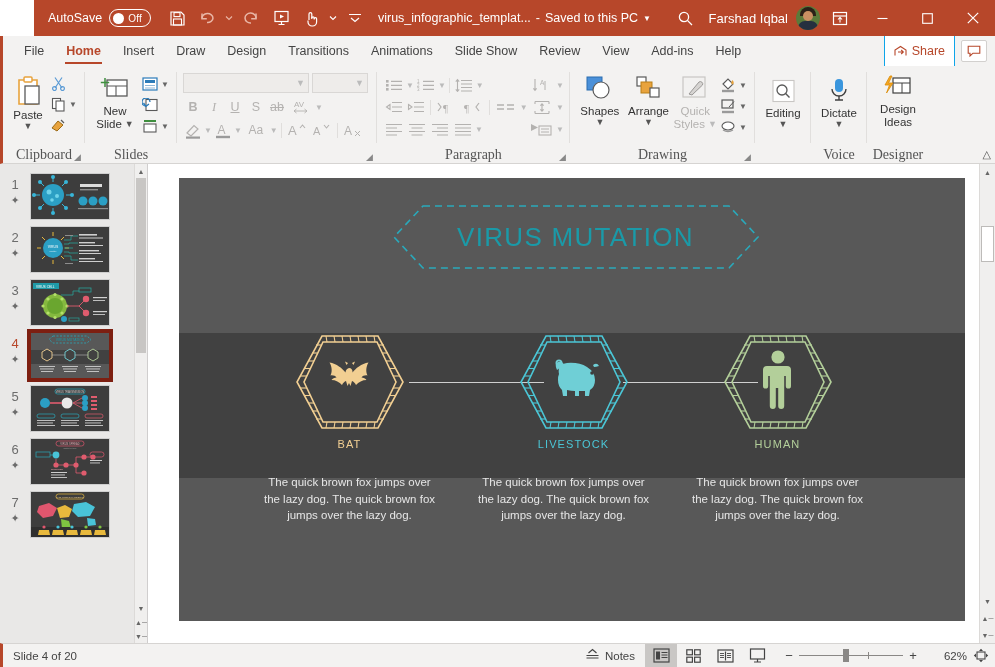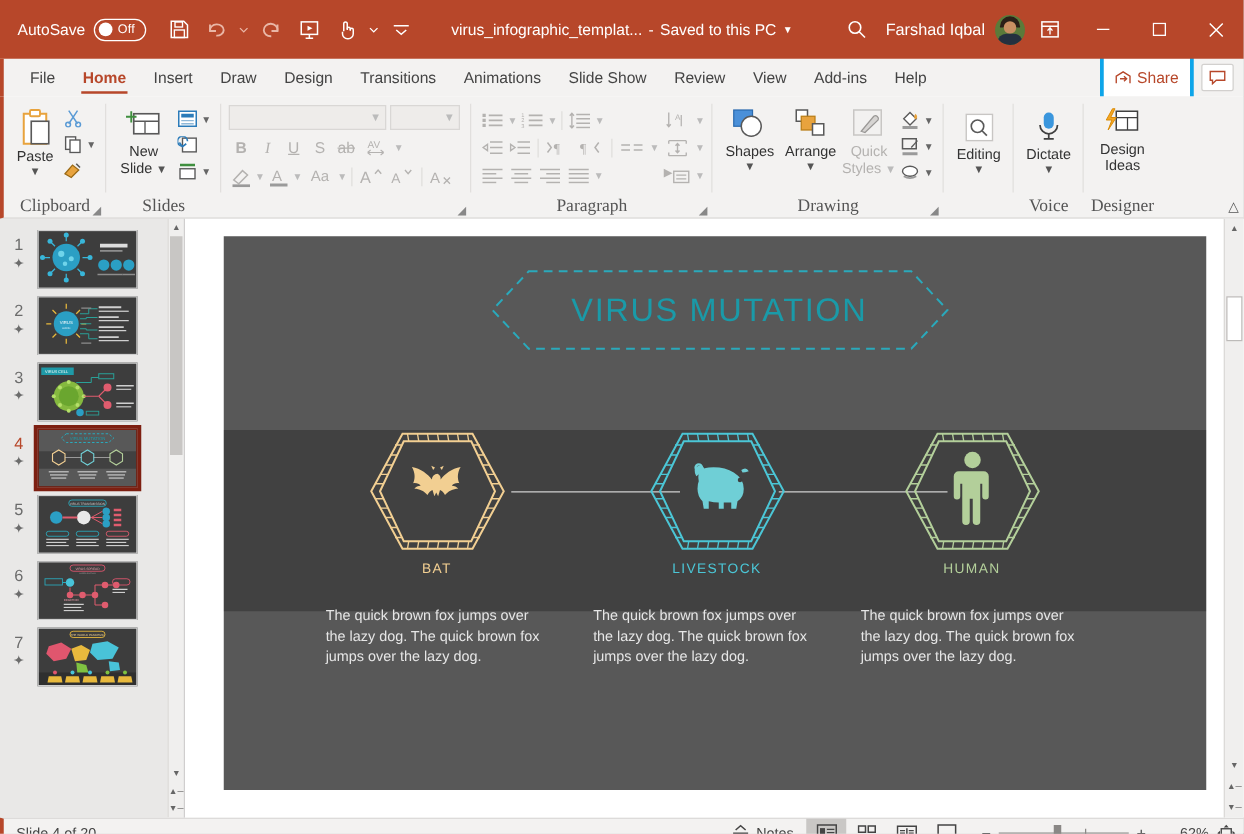--- a/index.html
+++ b/index.html
@@ -7,22 +7,22 @@
   body {
     font-family: "Liberation Sans", sans-serif;
     font-size: 12px;
     color:#444;
     background:#fff;
     -webkit-font-smoothing: antialiased;
   }
 
   
   .titlebar{
-    height:47px; background:#b7472a; display:flex; align-items:center;
-    color:#fff; font-size:12.5px; position:relative;
+    height:36px; background:#b7472a; display:flex; align-items:center;
+    color:#fff; font-size:12.5px; position:relative;margin-left:34px;
   }
   .autosave-label{ margin-left:14px; font-size:12.5px; }
   .toggle{
     margin-left:7px; width:42px; height:18px; border-radius:9px;
     border:1.3px solid #fff; display:flex; align-items:center; position:relative;
   }
   .toggle .knob{ width:11px;height:11px;border-radius:50%;background:#fff;margin-left:3px;}
   .toggle .off{ font-size:10px; margin-left:4px; color:#fff; letter-spacing:.2px;}
   .qat{ display:flex; align-items:center; margin-left:12px; gap:2px;}
   .qbtn{ width:28px;height:26px; display:flex;align-items:center;justify-content:center; cursor:pointer;}
@@ -53,21 +53,21 @@
   .tab{
     padding:0 11px; display:flex; align-items:center; font-size:12.5px; color:#444;
     cursor:pointer; position:relative;
   }
   .tab.active{ color:#b7472a; font-weight:600; }
   .tab.active::after{
     content:""; position:absolute; left:10px; right:10px; bottom:2px; height:2.5px; background:#b7472a;
   }
   .tabs-right{ margin-left:auto; display:flex; align-items:center; gap:6px; padding-right:8px;}
   .share-btn{
-    border:3px solid #0ea5e9; background:#fff; color:#b7472a; font-size:12.5px;
+    border:1px solid #0ea5e9; background:#fff; color:#b7472a; font-size:12.5px;
     padding:3px 9px; display:flex; align-items:center; gap:5px; cursor:pointer; border-radius:2px;
     height:38px;
   }
   .comment-btn{
     border:1px solid #d2d0ce;background:#fff;width:26px;height:22px;display:flex;
     align-items:center;justify-content:center;cursor:pointer;border-radius:2px;
   }
 
   
   .ribbon{
@@ -164,21 +164,21 @@
   }
 
   .nodes{ position:absolute; left:0; right:0; top:152px; height:132px; }
   .node{ position:absolute; width:118px; text-align:center; }
   .node .hexwrap{ position:relative; width:118px; height:104px; margin:0 auto;}
   .node .nlabel{ font-size:11px; letter-spacing:1.1px; margin-top:4px; }
   .connector{ position:absolute; height:1px; background:#cfcfcf; top:52px;}
 
   .bodies{ position:absolute; left:0; right:0; top:296px; }
   .bodytext{
-    position:absolute; width:178px; color:#e6e6e6;
+    position:absolute; width:178px; text-align:center; color:#e6e6e6;
     font-size:11.5px; line-height:16.5px;
   }
 
   .vscroll{
     position:absolute; right:0; top:0; width:16px; height:100%; background:#f0efee;
     border-left:1px solid #dcdad8;
   }
   .vs-btn{ height:16px;display:flex;align-items:center;justify-content:center;font-size:7px;color:#666;cursor:pointer;}
   .vs-thumb{ position:absolute; left:1px; right:1px; top:62px; height:36px; background:#fff; border:1px solid #bdbbb9; cursor:pointer;}
 

